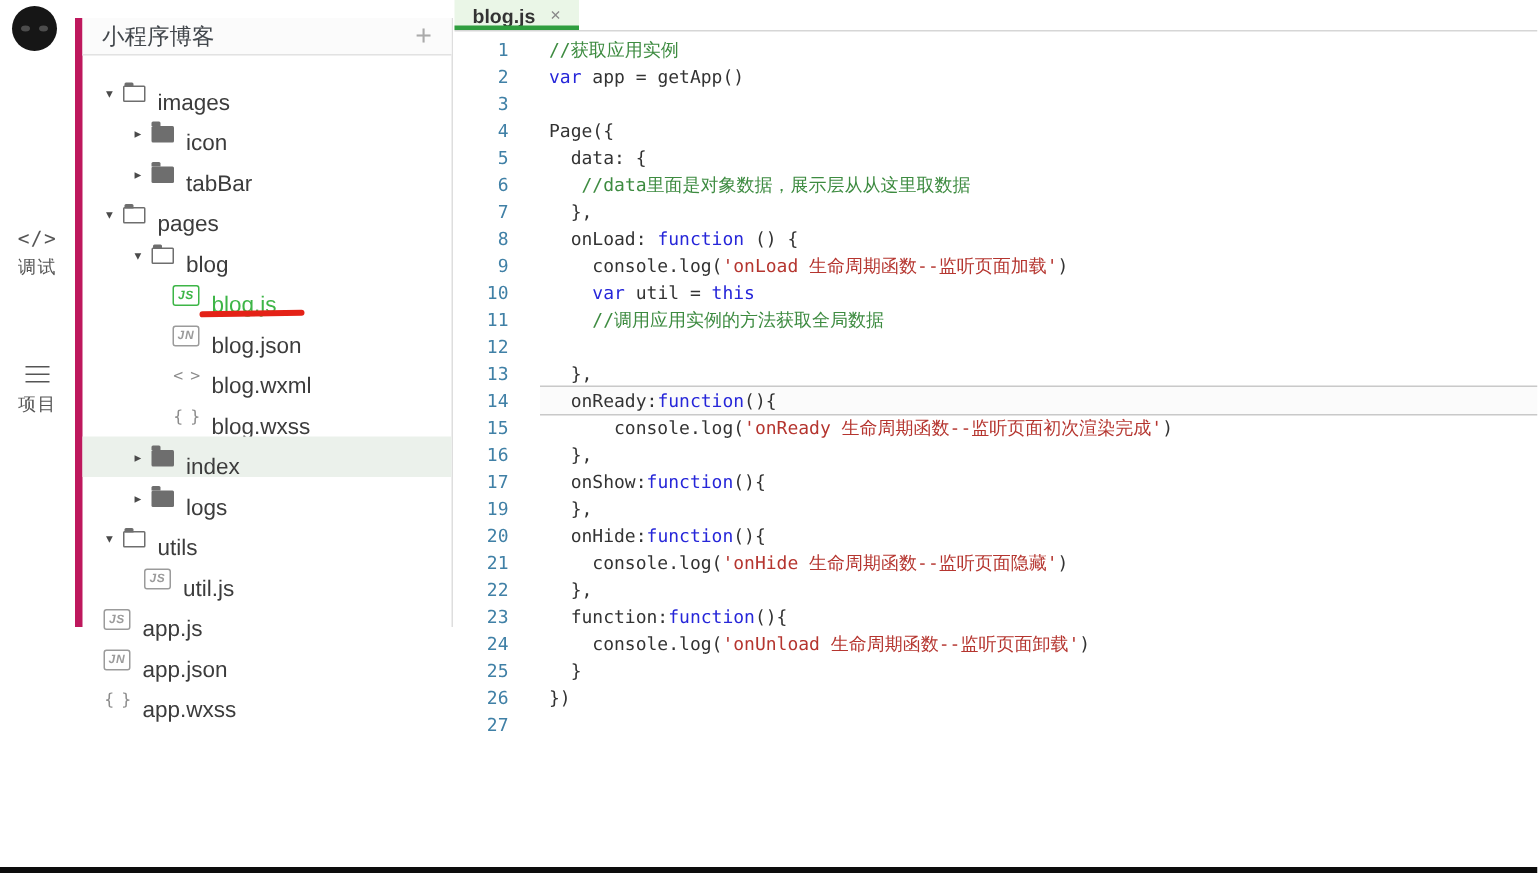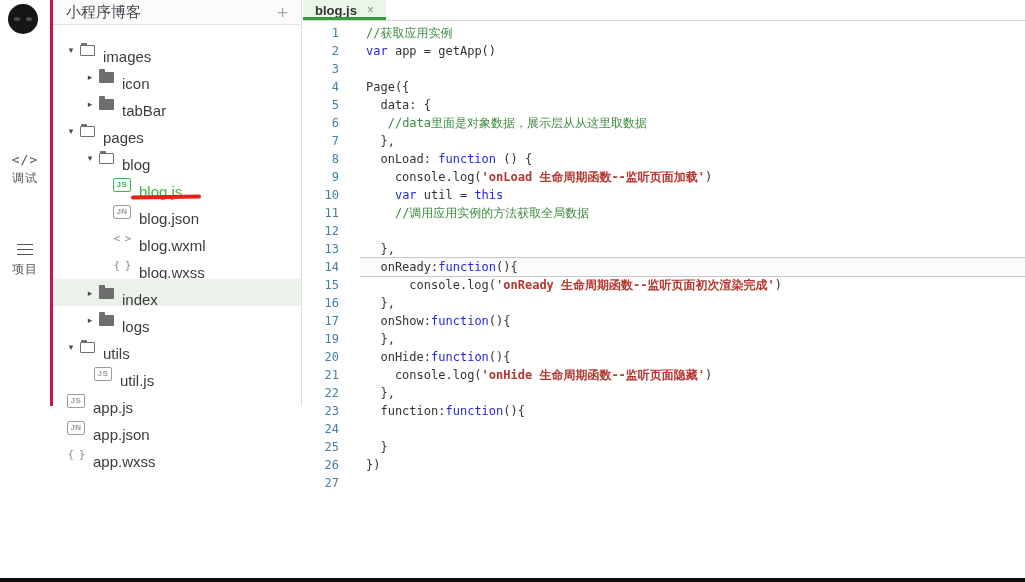--- a/index.html
+++ b/index.html
@@ -16,51 +16,51 @@
   .tb-edit { top:43px; height:84px; justify-content:center; gap:8px; color:#fff; }
   .tb-edit .ibox { width:24px; height:19px; border:1px solid #fff; border-radius:3px; display:flex; align-items:center; justify-content:center; font-family:"DejaVu Sans Mono",monospace; font-size:8px; }
   .tb-label { font-size:12px; font-weight:normal; letter-spacing:1px; }
   .tb-debug { top:152px; gap:3px; color:#555; }
   .tb-debug .iglyph { font-family:"DejaVu Sans Mono",monospace; font-size:13px; letter-spacing:1px; color:#555; }
   .tb-project { top:244px; gap:6px; color:#555; }
   .menu-lines { width:16px; height:11px; border-top:1.5px solid #555; border-bottom:1.5px solid #555; position:relative; }
   .menu-lines::before { content:""; position:absolute; left:0; right:0; top:3.5px; height:1.5px; background:#555; }
 
   
-  #explorer { position:absolute; left:50px; top:0; width:252px; height:406px; background:#fff;
-              border-left:3px solid #be185d; border-right:1px solid #dedede; }
+  #explorer { position:absolute; left:50px; top:12px; width:252px; height:406px; background:#fff;
+              border-left:5px solid #be185d; border-right:1px solid #dedede; }
   .ex-header { height:25px; display:flex; align-items:center; padding:0 13px; border-bottom:1px solid #e2e2e2; background:#fbfbfb; }
   .ex-title { flex:1; font-size:15px; color:#42474c; }
   .ex-add { font-size:19px; color:#aaa; line-height:1; cursor:pointer; font-weight:300; }
   .tree { padding-top:11px; }
   .row { height:27px; display:flex; align-items:center; position:relative; }
   .row.hl { background:#ebf1eb; }
   .arrow { width:12px; font-size:9px; color:#4a4a4a; text-align:center; margin-right:3px; flex:none; }
   .folder { width:15px; height:11px; background:#6e6e6e; border-radius:1px; position:relative; flex:none; margin-top:1px; }
   .folder::before { content:""; position:absolute; top:-2.5px; left:0; width:6px; height:3px; background:#6e6e6e; border-radius:1px 1px 0 0; }
   .folder.open { background:#fff; border:1.5px solid #6e6e6e; }
-  .fbox { width:18px; height:14px; border:1px solid #9b9b9b; border-radius:2px; color:#9b9b9b; font-size:8px; font-weight:bold; display:inline-flex; align-items:center; justify-content:center; flex:none; letter-spacing:.5px; }
+  .fbox { width:18px; height:14px; border:1px solid #9b9b9b; border-radius:2px; color:#9b9b9b; font-size:8px; font-weight:bold; display:inline-flex; align-items:center; justify-content:center; flex:none; letter-spacing:.5px;font-style:italic; }
   .fbox.sel { border-color:#3db547; color:#3db547; }
   .fglyph { width:18px; text-align:center; font-family:"DejaVu Sans Mono",monospace; font-size:11px; color:#8c8c8c; flex:none; letter-spacing:-1px; }
   .lbl { margin-left:8px; font-size:15px; color:#3c3c3c;margin-top:13px; }
   .lbl.sel { color:#3db547; }
   .red-underline { position:absolute; left:78px; bottom:0; width:70px; height:3.5px; background:#e42217; border-radius:2px; transform:rotate(-1deg); }
 
   
   #editor { position:absolute; left:303px; top:0; width:722px; height:578px; background:#fff; }
   .tabbar { height:21px; border-bottom:1px solid #d6d6d6; display:flex; }
   .tab { display:flex; align-items:center; gap:10px; padding:0 12px; font-size:13px; font-weight:bold; color:#333; position:relative; background:#eaf6e7; cursor:pointer; }
   .tab::after { content:""; position:absolute; left:0; right:0; bottom:0; height:3px; background:#2f9e3f; }
   .tab .close { color:#8a8a8a; font-weight:normal; font-size:12px; }
   .code { padding-top:3px; font-family:"DejaVu Sans Mono",monospace; font-size:12px; line-height:18px; }
   .cline { display:flex; height:18px; position:relative; }
   .cline.current::before { content:""; position:absolute; left:57px; right:0; top:-1px; bottom:-1px; background:#fbfbfb; border-top:1px solid #c9c9c9; border-bottom:1px solid #c9c9c9; }
   .ln { width:36px; text-align:right; color:#4080a6; flex:none; position:relative; }
   .ctext { margin-left:27px; white-space:pre; color:#333; position:relative; }
-  .k { color:#2626d9;text-align:right; } .s { color:#b5352f;font-weight:bold; } .c { color:#3d8b40; }
+  .k { color:#2626d9;text-align:right; } .s { color:#b5352f; } .c { color:#3d8b40; }
 
   #bottom-bar { position:absolute; left:0; bottom:0; width:1025px; height:4px; background:#0c0c0c; }
 </style>
 </head>
 <body>
 
 <div id="stage">
 
   <div id="toolbar">
     <div class="avatar"></div>
@@ -254,20 +254,21 @@
         <div class="cline">
           <span class="ln">22</span>
           <span class="ctext"><span class="t">  },</span></span>
         </div>
         <div class="cline">
           <span class="ln">23</span>
           <span class="ctext"><span class="t">  function:</span><span class="k">function</span><span class="t">(){</span></span>
         </div>
         <div class="cline">
           <span class="ln">24</span>
+          <span class="ctext"><span class="t">    console.log(</span><span class="s">'onUnload 生命周期函数--监听页面卸载'</span><span class="t">)</span></span>
         </div>
         <div class="cline">
           <span class="ln">25</span>
           <span class="ctext"><span class="t">  }</span></span>
         </div>
         <div class="cline">
           <span class="ln">26</span>
           <span class="ctext"><span class="t">})</span></span>
         </div>
         <div class="cline">

